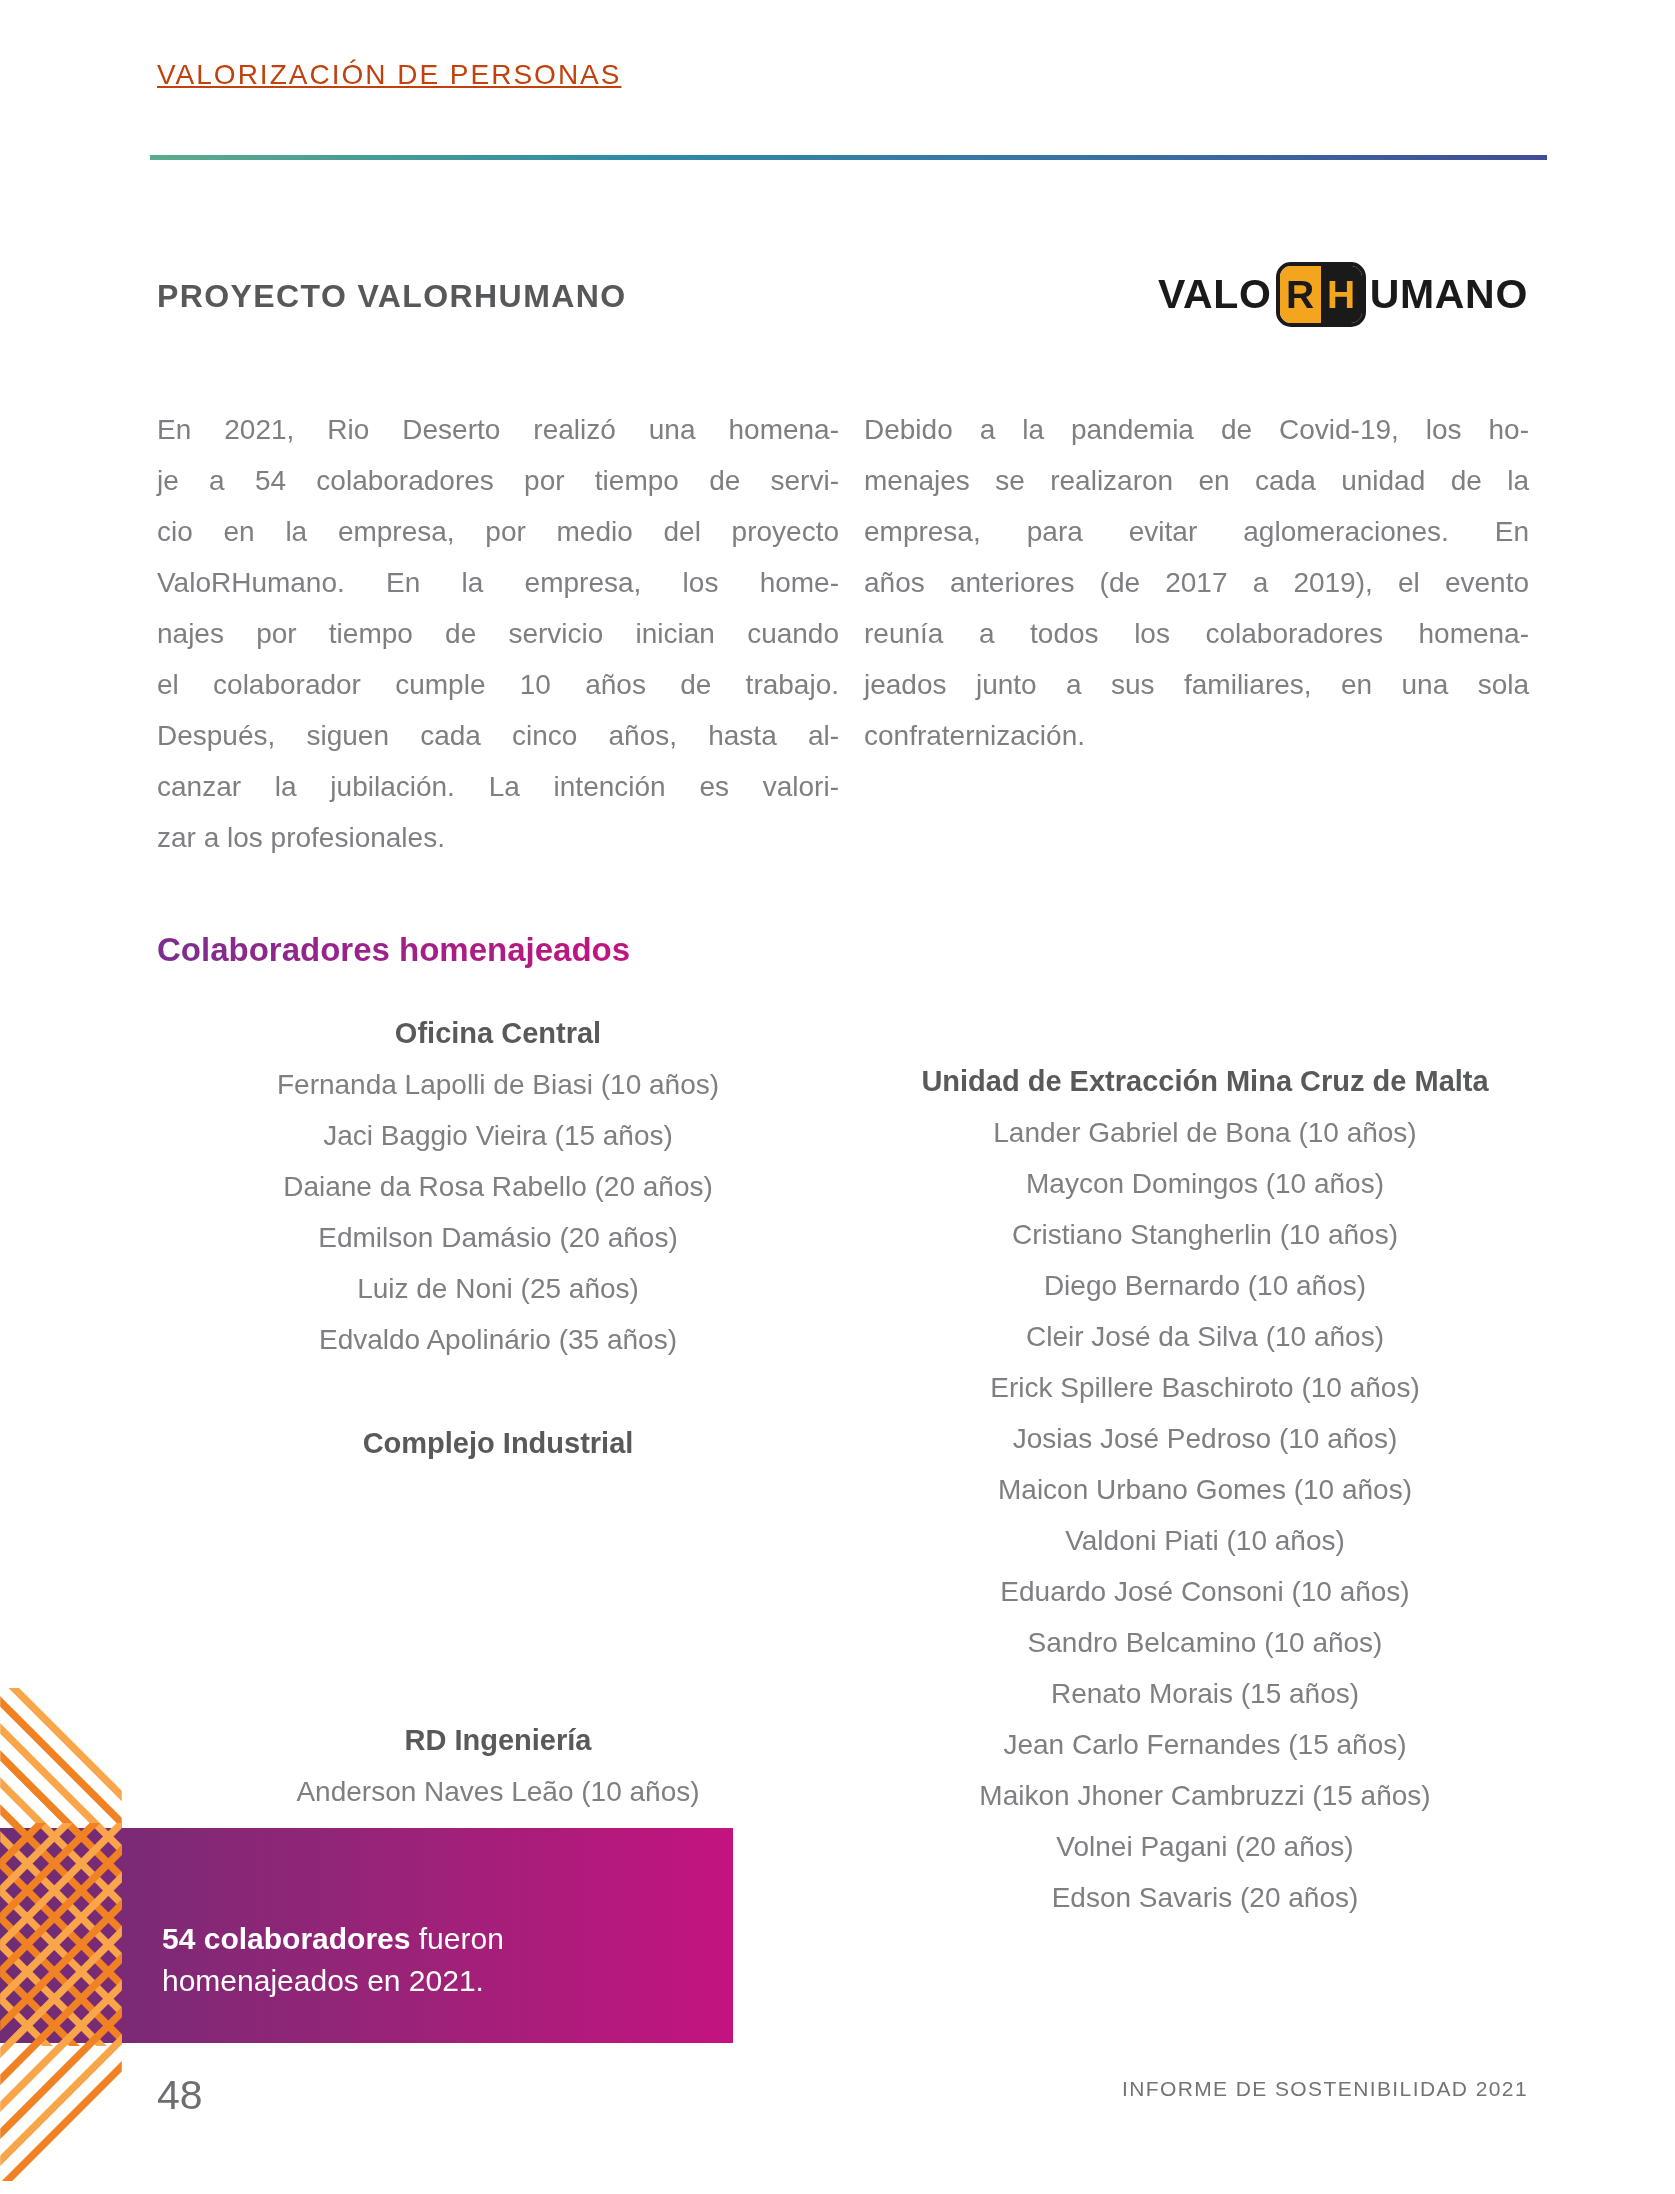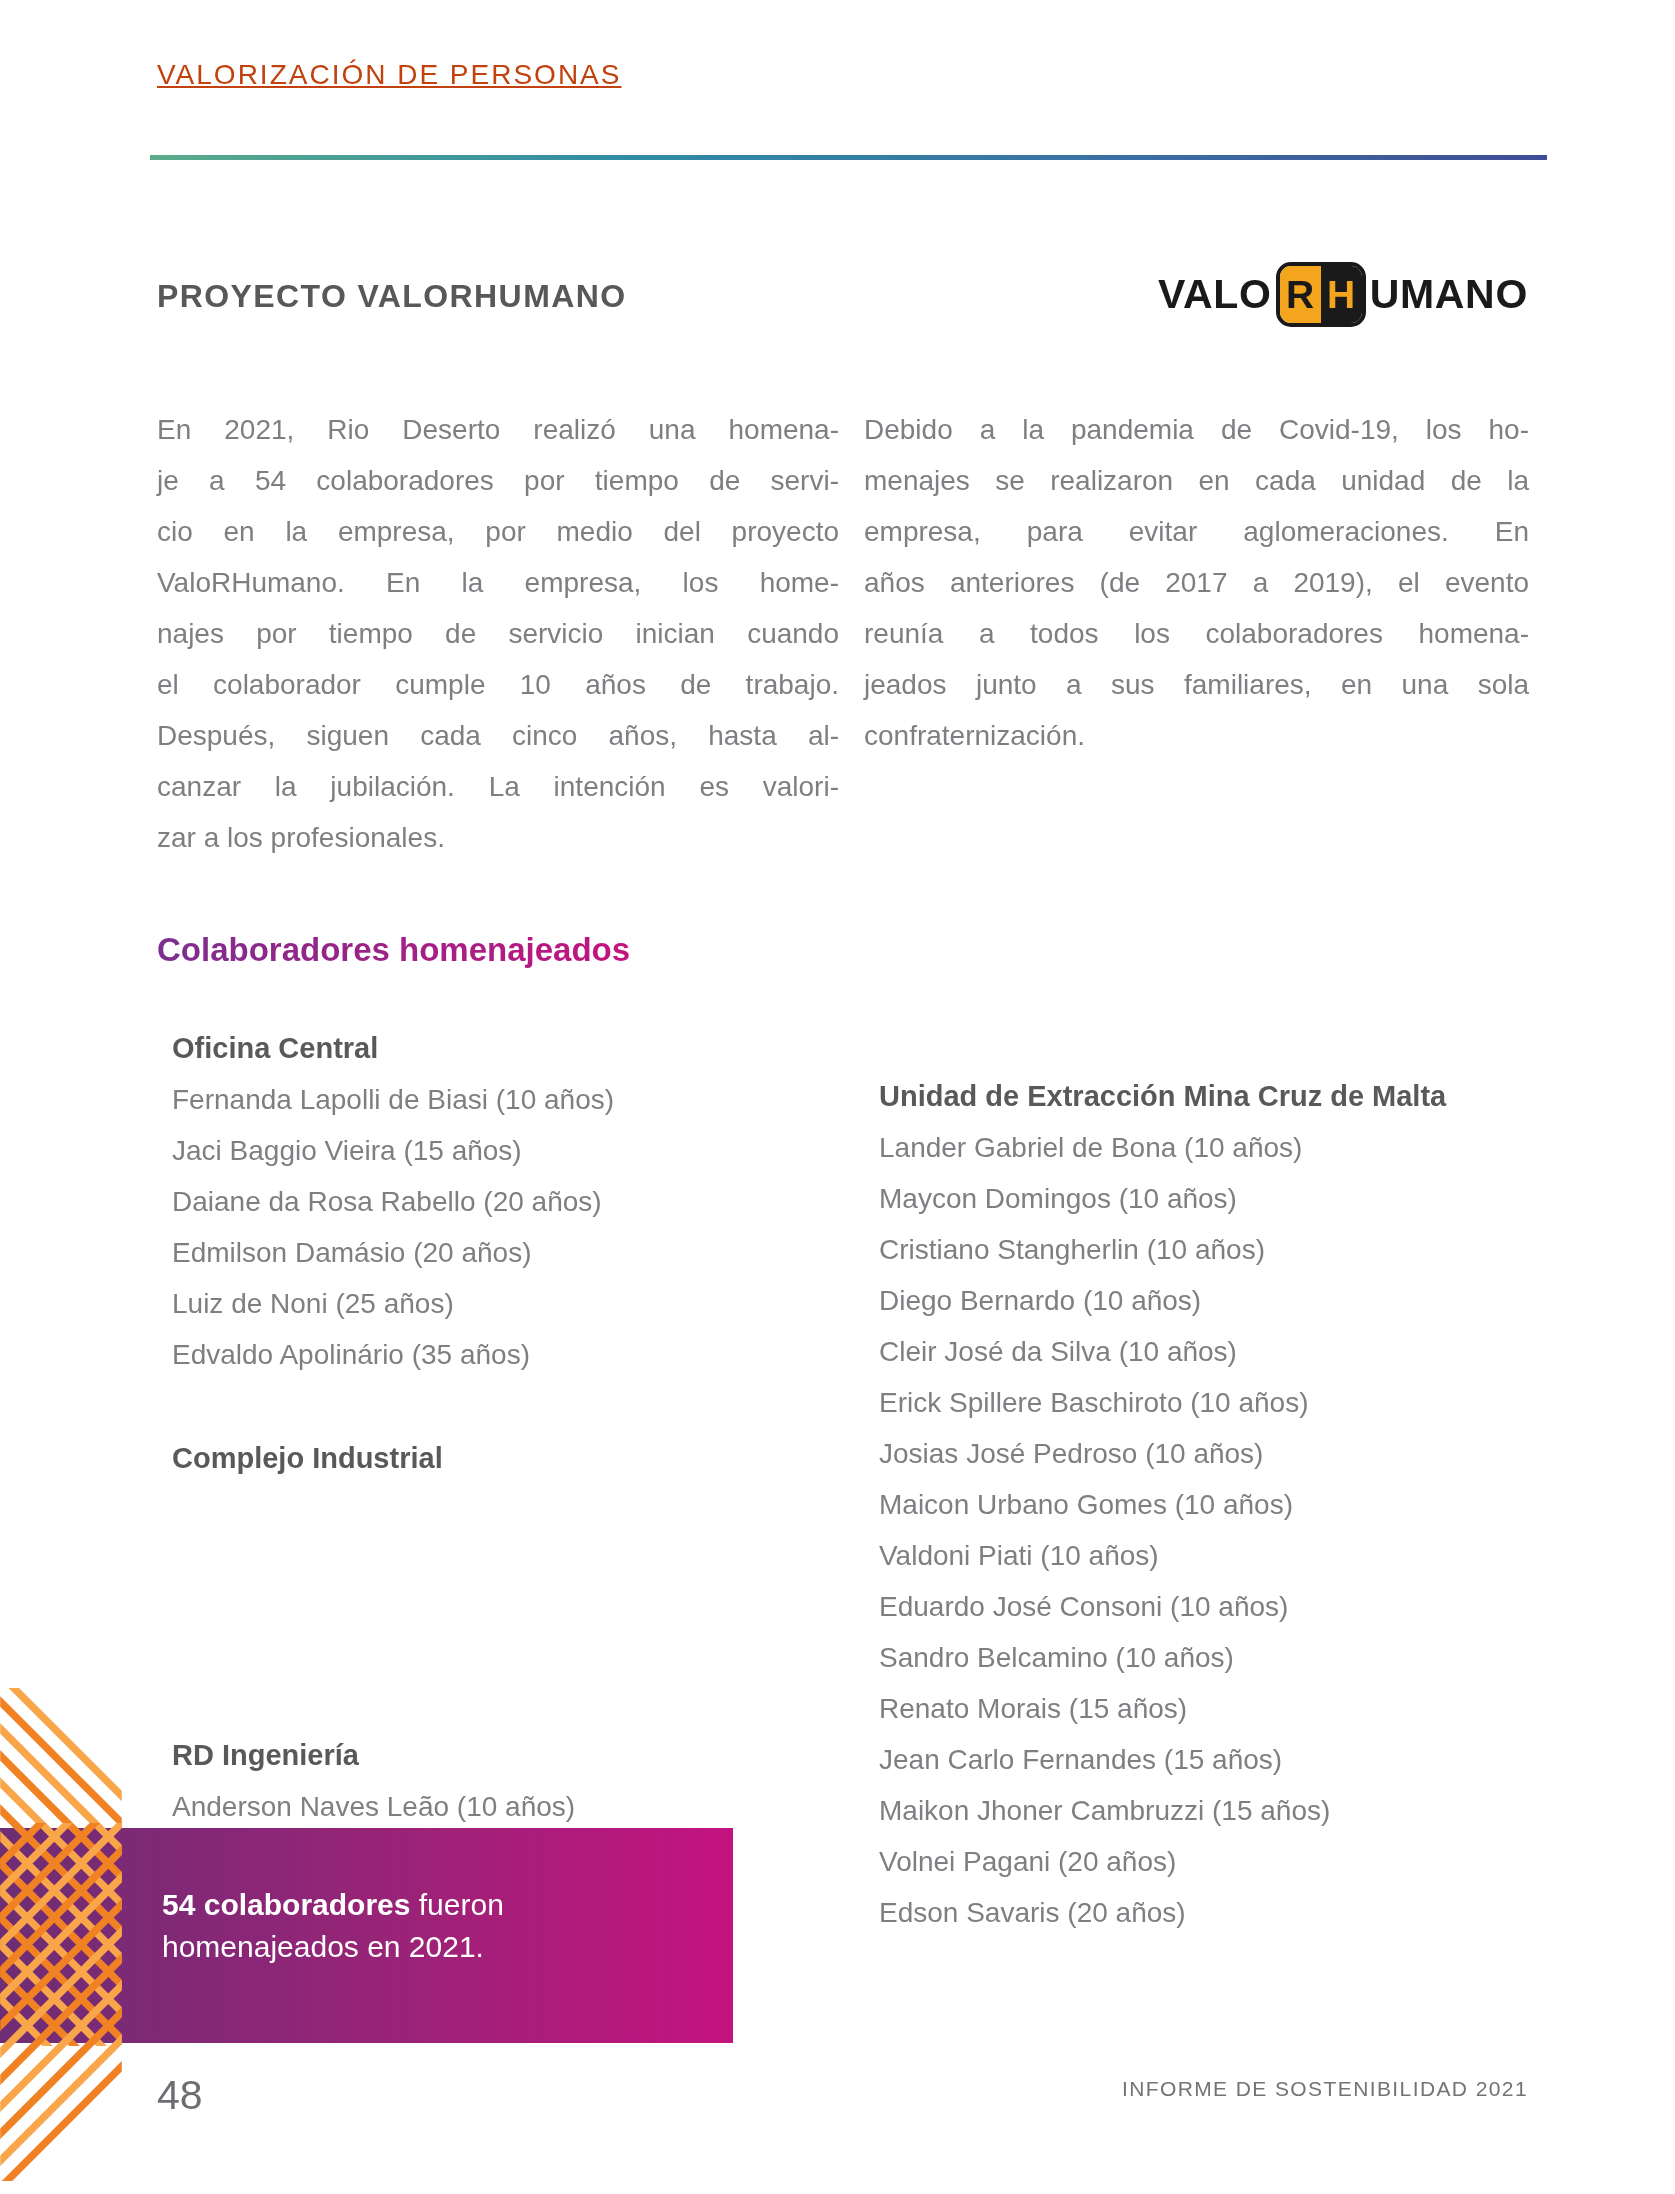--- a/index.html
+++ b/index.html
@@ -48,35 +48,35 @@
     text-align:justify;text-align-last:justify;white-space:nowrap;
   }
   .jline:last-child{text-align-last:left;}
   .subhead{
     position:absolute;left:157px;top:931px;margin:0;
     font-size:33px;font-weight:bold;
     background:linear-gradient(90deg,#7B2F8E 0%,#C4137F 100%);
     -webkit-background-clip:text;background-clip:text;
     color:transparent;-webkit-text-fill-color:transparent;
   }
-  .group{position:absolute;margin:15px;}
+  .group{position:absolute;margin:0;text-align:center;}
   #g-oficina{left:157px;top:1008px;width:682px;}
   #g-complejo{left:157px;top:1418px;width:682px;}
   #g-rd{left:157px;top:1715px;width:682px;}
   #g-mina{left:864px;top:1056px;width:682px;}
   .group h3{
     margin:0;font-size:29px;font-weight:bold;color:#58595B;line-height:51px;height:51px;
   }
   .member{
     font-size:28px;color:#7E7F82;line-height:51px;height:51px;white-space:nowrap;
   }
   .callout{
     position:absolute;left:0;top:1828px;width:733px;height:215px;
     background:linear-gradient(90deg,#6E2D74 0%,#9A2377 55%,#C4137F 100%);
-    box-sizing:border-box;padding:56px 0 0 162px;
+    box-sizing:border-box;padding:90px 0 0 162px;
   }
   .c-line{
     margin:0;font-size:30px;line-height:42px;color:#ffffff;
   }
   .c-line strong{font-weight:bold;}
   .pattern{position:absolute;left:0;top:1688px;}
   .pagenum{
     position:absolute;left:157px;top:2072px;
     font-size:41px;color:#6D6E71;
   }

